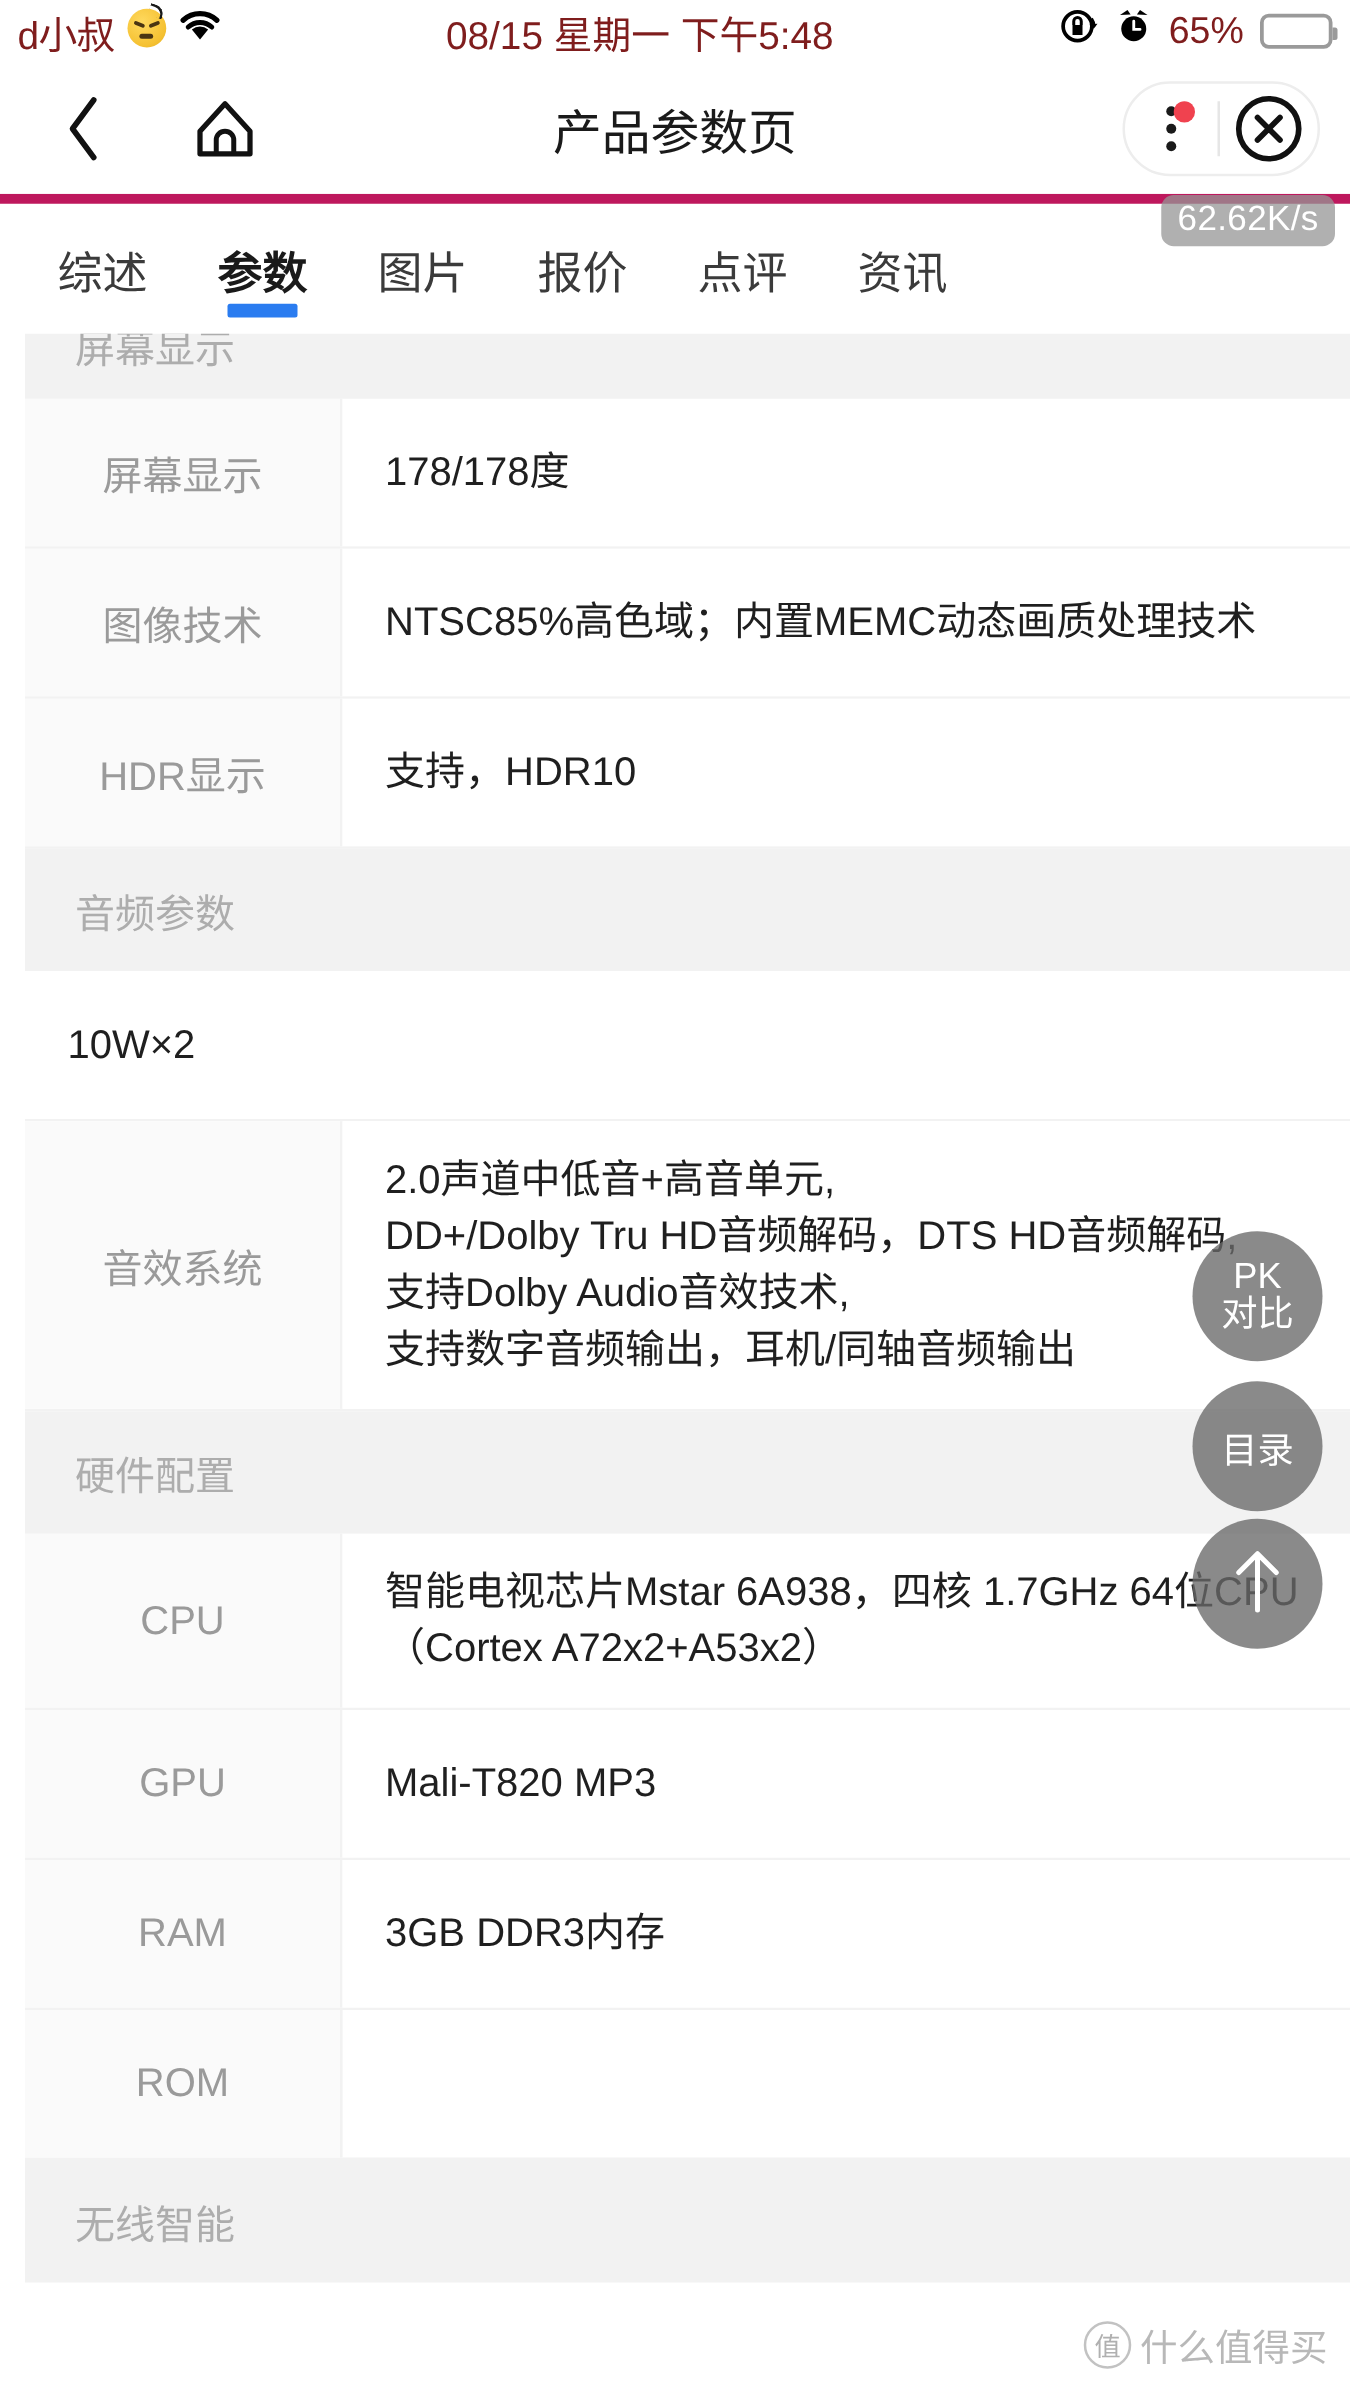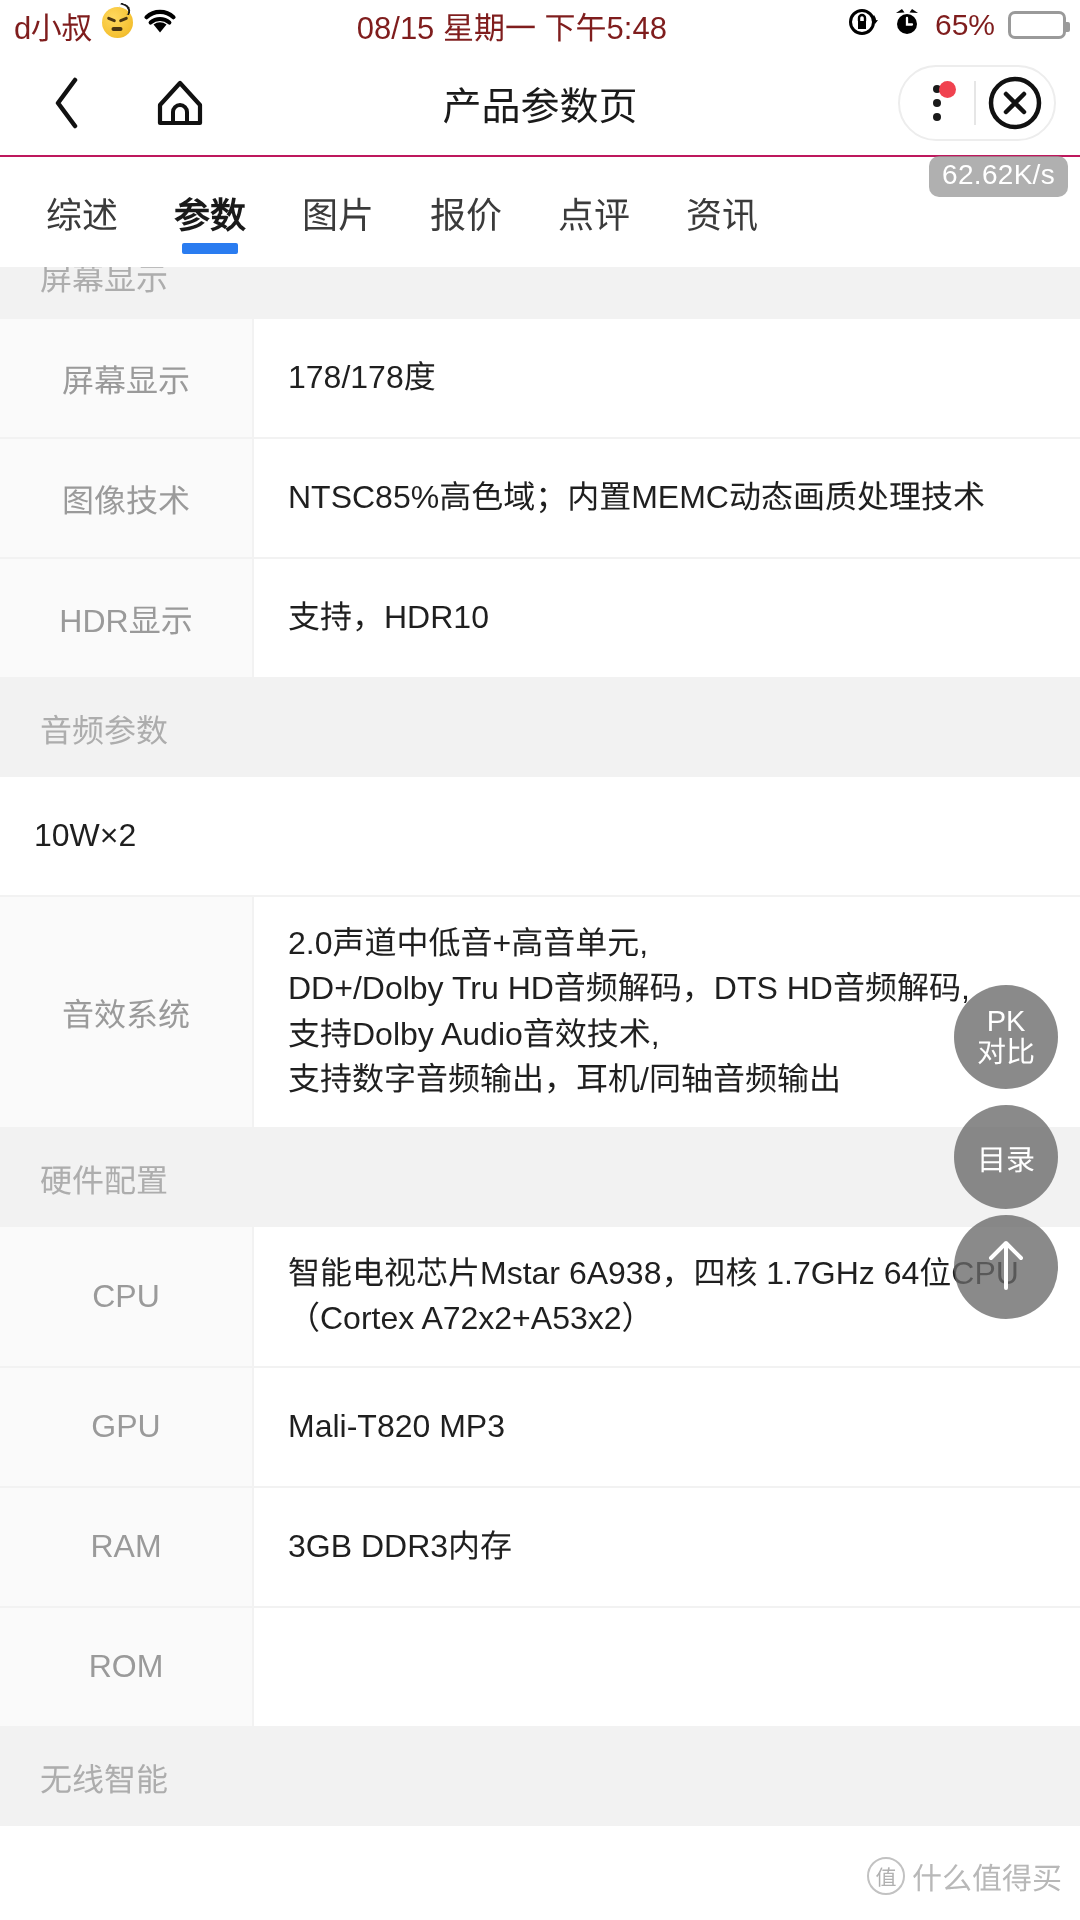--- a/index.html
+++ b/index.html
@@ -119,37 +119,37 @@
     font-size: 28px; padding: 3px 13px 6px; border-radius: 10px;
     z-index: 5; letter-spacing: 0.3px;
   }
 
   
   .tabs {
     height: 112px;
     display: flex;
     align-items: center;
     background: #ffffff;
-    border-top: 2px solid #be185d;
+    border-top: 8px solid #be185d;
     padding-left: 18px;
     box-sizing: border-box;
   }
   .tab {
     position: relative; height: 100%;
     display: flex; align-items: center; justify-content: center;
     padding: 0 28px; font-size: 36px; color: #3b3b3b;
   }
   .tab.active { font-weight: bold; color: #1a1a1a; text-align: center; }
   .tab .underline {
     position: absolute; bottom: 13px; left: 50%; transform: translateX(-50%);
     width: 56px; height: 11px; background: #2a7cf0; border-radius: 2px;
   }
 
   
-  .spec-scroll { background: #ffffff; }
+  .spec-scroll { background: #ffffff; padding-left: 20px; }
   .section-head {
     background: #f2f2f2;
     color: #adadad;
     font-size: 32px;
     padding: 26px 0 26px 40px;
     box-sizing: border-box;
   }
   .section-head.clipped { padding-top: 0; height: 52px; line-height: 0; padding-bottom: 0; position: relative; overflow: hidden; }
   .section-head.clipped span { position: absolute; top: -22px; left: 40px; line-height: 68px; }
 

